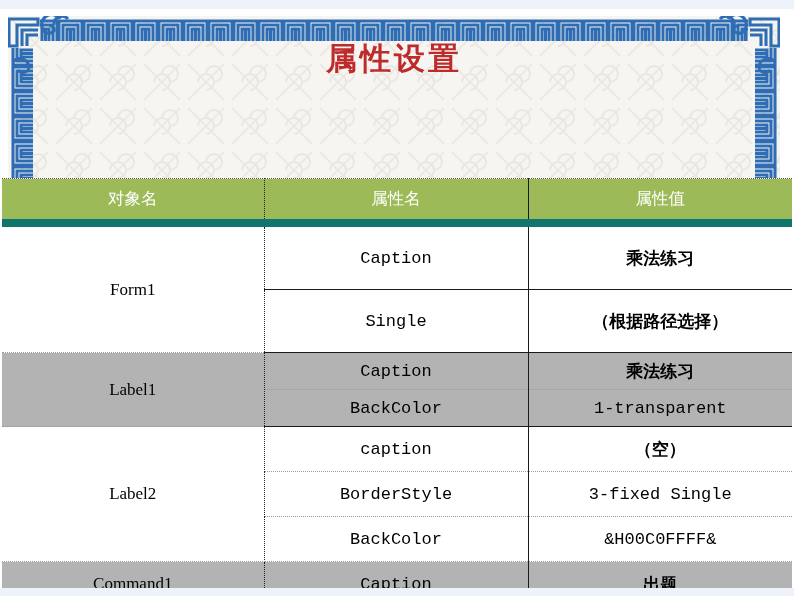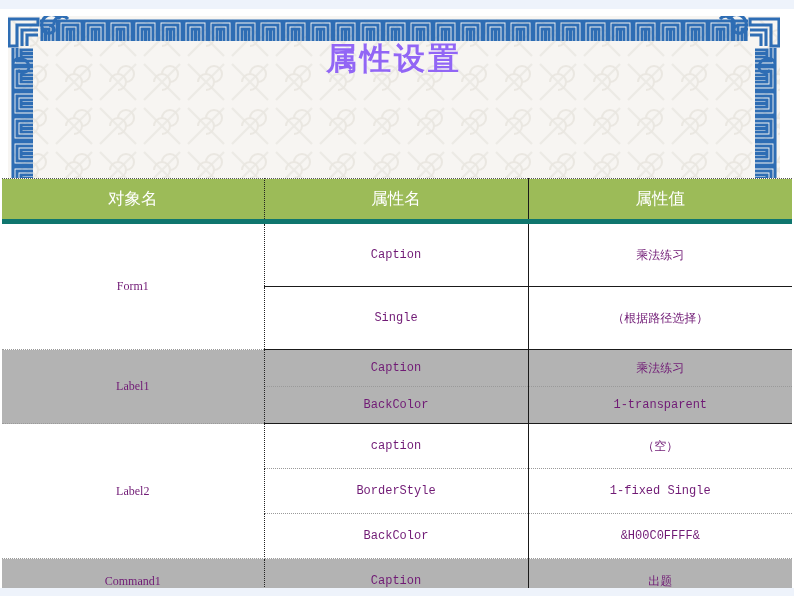--- a/index.html
+++ b/index.html
@@ -66,21 +66,21 @@
 
   .slide-title {
     position: absolute;
     left: 0;
     top: 22px;
     width: 772px;
     text-align: center;
     font-family: "Liberation Sans", "DejaVu Sans", sans-serif;
     font-size: 31px;
     font-weight: bold;
-    color: #8b5cf6;
+    color: #b91c1c;
     letter-spacing: 3px;
     text-shadow: 0 0 1px rgba(255,255,255,0.85);
     opacity: 0.93;
     z-index: 5;
     pointer-events: none;
   }
 
   
   .prop-table {
     position: absolute;
@@ -93,33 +93,33 @@
   .prop-table col.c1 { width: 262px; }
   .prop-table col.c2 { width: 264px; }
   .prop-table col.c3 { width: 264px; }
 
   .prop-table th,
   .prop-table td {
     padding: 0;
     text-align: center;
     vertical-align: middle;
     font-family: "Liberation Mono", "DejaVu Sans Mono", monospace;
-    font-size: 12px;
-    color: #701a75;
+    font-size: 17px;
+    color: #000000;
   }
 
   .prop-table thead th {
     height: 40px;
     background: #9cbb58;
     color: #ffffff;
     font-family: "Liberation Sans", "DejaVu Sans", sans-serif;
     font-size: 16.5px;
     font-weight: normal;
     border-top: 1px dotted #555555;
-    border-bottom: 5px solid #0f766e;
+    border-bottom: 8px solid #0f766e;
   }
   .prop-table thead th.sep-dot { border-right: 1px dotted #222222; }
   .prop-table thead th.sep-solid { border-right: 1.4px solid #1a1a1a; }
 
   .prop-table tbody td {
     border-bottom: 1px dotted #9a9a9a;
     background: #ffffff;
   }
   .prop-table tbody td.obj {
     border-right: 1px dotted #222222;
@@ -135,20 +135,21 @@
     border-bottom: 1.6px solid #1a1a1a;
   }
   .prop-table tbody tr.solid-top td.pname,
   .prop-table tbody tr.solid-top td.pval {
     border-top: 1.2px solid #1a1a1a;
   }
 
   .cn {
     font-family: "Liberation Sans", "DejaVu Sans", sans-serif;
     font-size: 17px;
+    font-weight: bold;
   }
   .r-h36 td { height: 36px; }
   .r-h44 td { height: 44px; }
   .r-h62 td { height: 62px; }
 </style>
 </head>
 <body>
 
 <div id="slide">
 
@@ -254,21 +255,21 @@
         <td class="pval">1-transparent</td>
       </tr>
 
       <tr class="r-h44">
         <td class="obj" rowspan="3">Label2</td>
         <td class="pname">caption</td>
         <td class="pval cn">（空）</td>
       </tr>
       <tr class="r-h44">
         <td class="pname">BorderStyle</td>
-        <td class="pval">1-fixed Single</td>
+        <td class="pval">3-fixed Single</td>
       </tr>
       <tr class="r-h44">
         <td class="pname">BackColor</td>
         <td class="pval">&amp;H00C0FFFF&amp;</td>
       </tr>
 
       <tr class="gray r-h44 solid-bottom">
         <td class="obj">Command1</td>
         <td class="pname">Caption</td>
         <td class="pval cn">出题</td>

